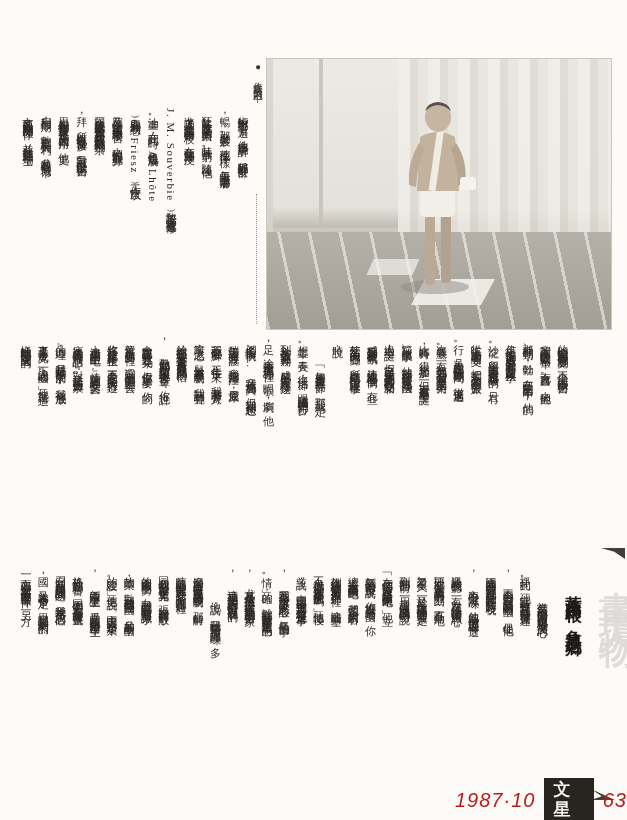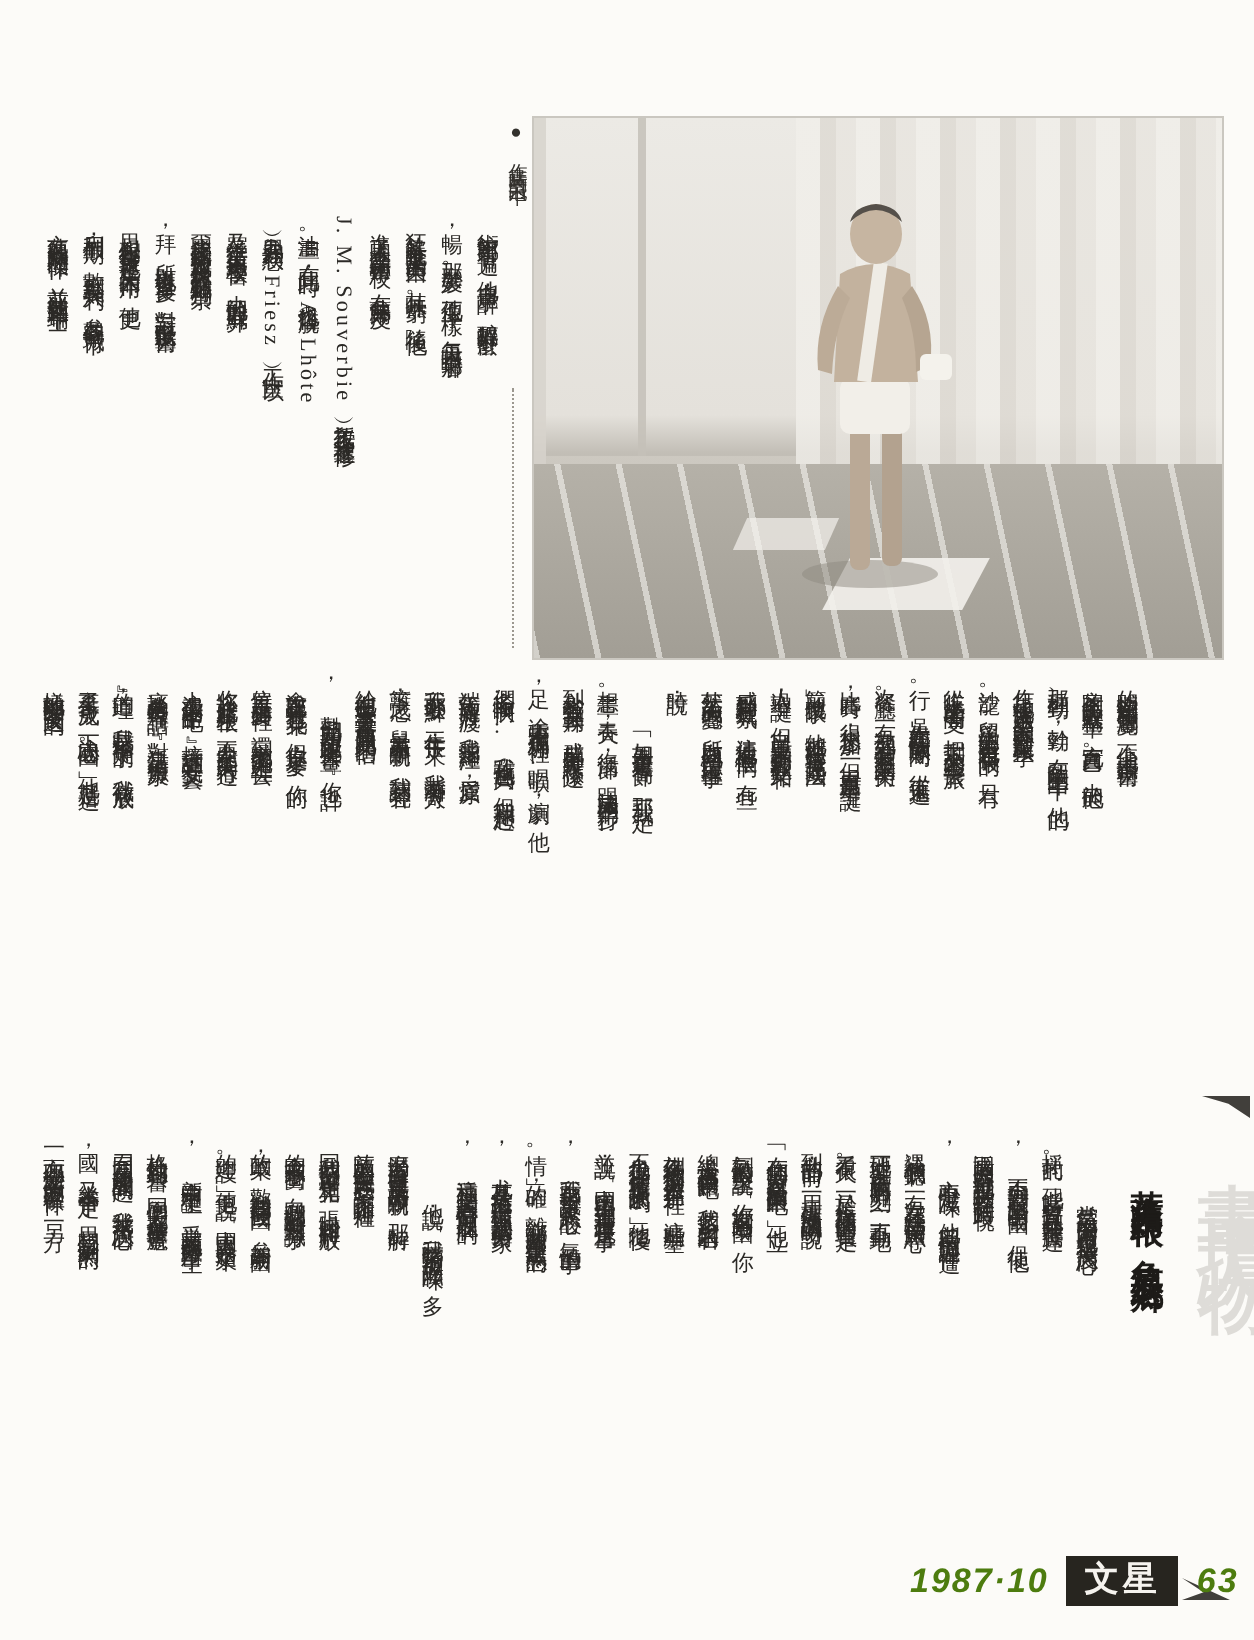--- a/index.html
+++ b/index.html
@@ -83,22 +83,22 @@
     position:absolute; bottom:0; left:0; width:24px; height:11px;
     background:#413f3b; clip-path:polygon(0 0,45% 65%,0 100%,100% 100%);
   }
   
   .footer{
     position:absolute; left:455px; top:778px; display:flex;
     align-items:center; gap:9px;
     font-family:"Liberation Sans","DejaVu Sans",sans-serif;
   }
   .footer .issue,.footer .pageno{
-    font-size:17px; font-weight:bold; font-style:italic;
-    letter-spacing:1px; color:#4d7c0f;
+    font-size:20px; font-weight:normal; font-style:italic;
+    letter-spacing:1px; color:#b91c1c;
   }
   .footer .mag-badge{
     background:#27251f; color:#f5f3ee; font-size:17px; font-weight:bold;
     padding:2px 9px 3px; letter-spacing:2px; line-height:1.2;
   }
 </style>
 </head>
 <body>
 
 <div class="page">

